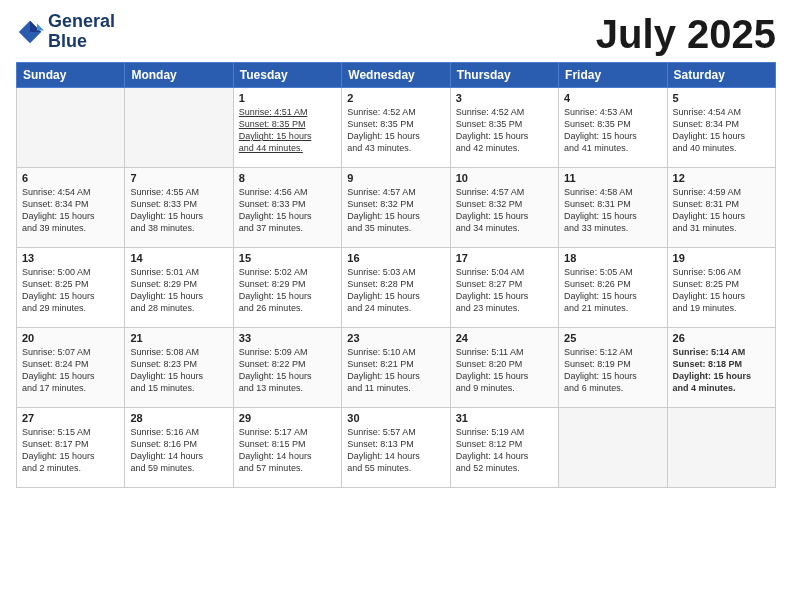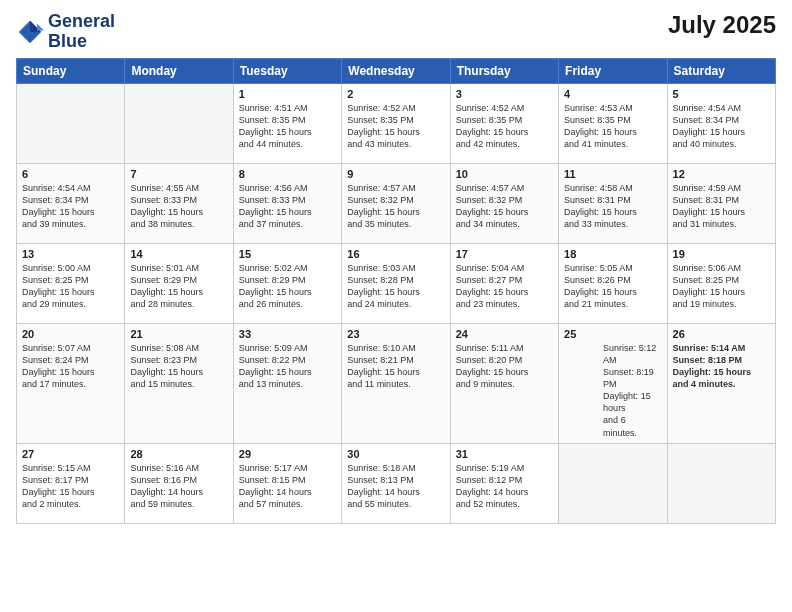--- a/index.html
+++ b/index.html
@@ -35,21 +35,21 @@
       line-height: 1.1;
     }
     .logo-icon {
       width: 28px;
       height: 28px;
     }
     .title-block {
       text-align: right;
     }
     .month-title {
-      font-size: 24px;
+      font-size: 40px;
       font-weight: bold;
       color: #1a1a1a;
       line-height: 1.1;
     }
     .location-title {
       font-size: 15px;
       color: #333;
       font-weight: normal;
     }
     .calendar {
@@ -126,21 +126,21 @@
           <th>Friday</th>
           <th>Saturday</th>
         </tr>
     </thead>
     <tbody id="calendar-body">
     <tr>
           <td class="empty"></td>
           <td class="empty"></td>
           <td>
             <span class="day-num">1</span>
-            <div class="cell-text" style="white-space: pre-line;">Sunrise: 4:51 AM
+            <div class="cell-text" style="white-space: pre-line; text-decoration: underline;">Sunrise: 4:51 AM
 Sunset: 8:35 PM
 Daylight: 15 hours
 and 44 minutes.</div>
           </td>
           <td>
             <span class="day-num">2</span>
             <div class="cell-text" style="white-space: pre-line;">Sunrise: 4:52 AM
 Sunset: 8:35 PM
 Daylight: 15 hours
 and 43 minutes.</div>
@@ -300,21 +300,21 @@
           </td>
           <td>
             <span class="day-num">24</span>
             <div class="cell-text" style="white-space: pre-line;">Sunrise: 5:11 AM
 Sunset: 8:20 PM
 Daylight: 15 hours
 and 9 minutes.</div>
           </td>
           <td>
             <span class="day-num">25</span>
-            <div class="cell-text" style="white-space: pre-line; margin-left: 39px;">Sunrise: 5:12 AM
+            <div class="cell-text" style="white-space: pre-line;">Sunrise: 5:12 AM
 Sunset: 8:19 PM
 Daylight: 15 hours
 and 6 minutes.</div>
           </td>
           <td>
             <span class="day-num">26</span>
             <div class="cell-text" style="white-space: pre-line; font-weight: bold;">Sunrise: 5:14 AM
 Sunset: 8:18 PM
 Daylight: 15 hours
 and 4 minutes.</div>
@@ -337,21 +337,21 @@
           </td>
           <td>
             <span class="day-num">29</span>
             <div class="cell-text" style="white-space: pre-line;">Sunrise: 5:17 AM
 Sunset: 8:15 PM
 Daylight: 14 hours
 and 57 minutes.</div>
           </td>
           <td>
             <span class="day-num">30</span>
-            <div class="cell-text" style="white-space: pre-line;">Sunrise: 5:18 AM
+            <div class="cell-text" style="white-space: pre-line;">Sunrise: 5:57 AM
 Sunset: 8:13 PM
 Daylight: 14 hours
 and 55 minutes.</div>
           </td>
           <td>
             <span class="day-num">31</span>
             <div class="cell-text" style="white-space: pre-line;">Sunrise: 5:19 AM
 Sunset: 8:12 PM
 Daylight: 14 hours
 and 52 minutes.</div>

